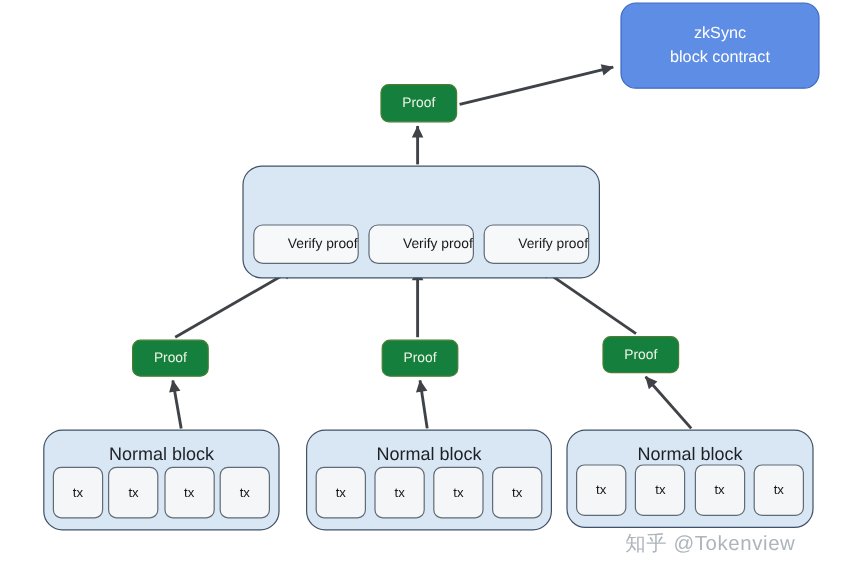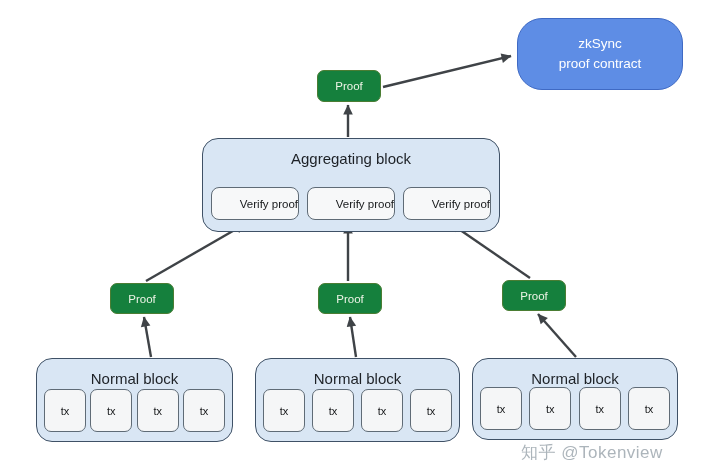--- a/index.html
+++ b/index.html
@@ -3,22 +3,22 @@
 <meta charset="utf-8">
 <style>
   html,body{margin:0;padding:0;background:#ffffff;}
   .canvas{
     position:relative;width:720px;height:470px;background:#ffffff;
     font-family:"Liberation Sans",sans-serif;overflow:hidden;
   }
   .arrow-layer{position:absolute;left:0;top:0;width:720px;height:470px;z-index:1;}
   .node{position:absolute;box-sizing:border-box;z-index:2;}
   .contract{
-    left:517px;top:18px;width:166px;height:72px;
-    background:#5e8de5;border:1.6px solid #3f6ac4;border-radius:25px;
+    left:517px;top:2px;width:166px;height:72px;
+    background:#5e8de5;border:1.6px solid #3f6ac4;border-radius:13px;
     color:#ffffff;font-size:13.5px;line-height:1.45;
     display:flex;flex-direction:column;align-items:center;justify-content:center;text-align:center;
   }
   .proof{
     width:64px;height:32px;background:#15803d;border:1.6px solid #4a7d33;border-radius:7px;
     color:#edf3e6;font-size:11.5px;display:flex;align-items:center;justify-content:center;
   }
   .proof-top{left:317px;top:70px;}
   .proof-left{left:110px;top:283px;height:31px;}
   .proof-mid{left:318px;top:283px;height:31px;}
@@ -73,29 +73,28 @@
     <line x1="146" y1="281" x2="245" y2="224" stroke="#3f4347" stroke-width="2.4" marker-end="url(#ah)"></line>
     <line x1="348" y1="281" x2="348" y2="224" stroke="#3f4347" stroke-width="2.4" marker-end="url(#ah)"></line>
     <line x1="530" y1="278" x2="450" y2="223" stroke="#3f4347" stroke-width="2.4" marker-end="url(#ah)"></line>
     <line x1="151" y1="357" x2="144" y2="317" stroke="#3f4347" stroke-width="2.4" marker-end="url(#ah)"></line>
     <line x1="356" y1="357" x2="350" y2="317" stroke="#3f4347" stroke-width="2.4" marker-end="url(#ah)"></line>
     <line x1="576" y1="357" x2="538" y2="314" stroke="#3f4347" stroke-width="2.4" marker-end="url(#ah)"></line>
   </svg>
 
   <div class="node contract">
     <div>zkSync</div>
-    <div>proof contract</div>
+    <div>block contract</div>
   </div>
 
   <div class="node proof proof-top">
     <span>Proof</span>
   </div>
 
   <div class="node bigblock agg">
-    <div class="blk-title">Aggregating block</div>
     <div class="chip-row">
       <div class="vchip">
         <span>Verify proof</span>
       </div>
       <div class="vchip">
         <span>Verify proof</span>
       </div>
       <div class="vchip">
         <span>Verify proof</span>
       </div>

